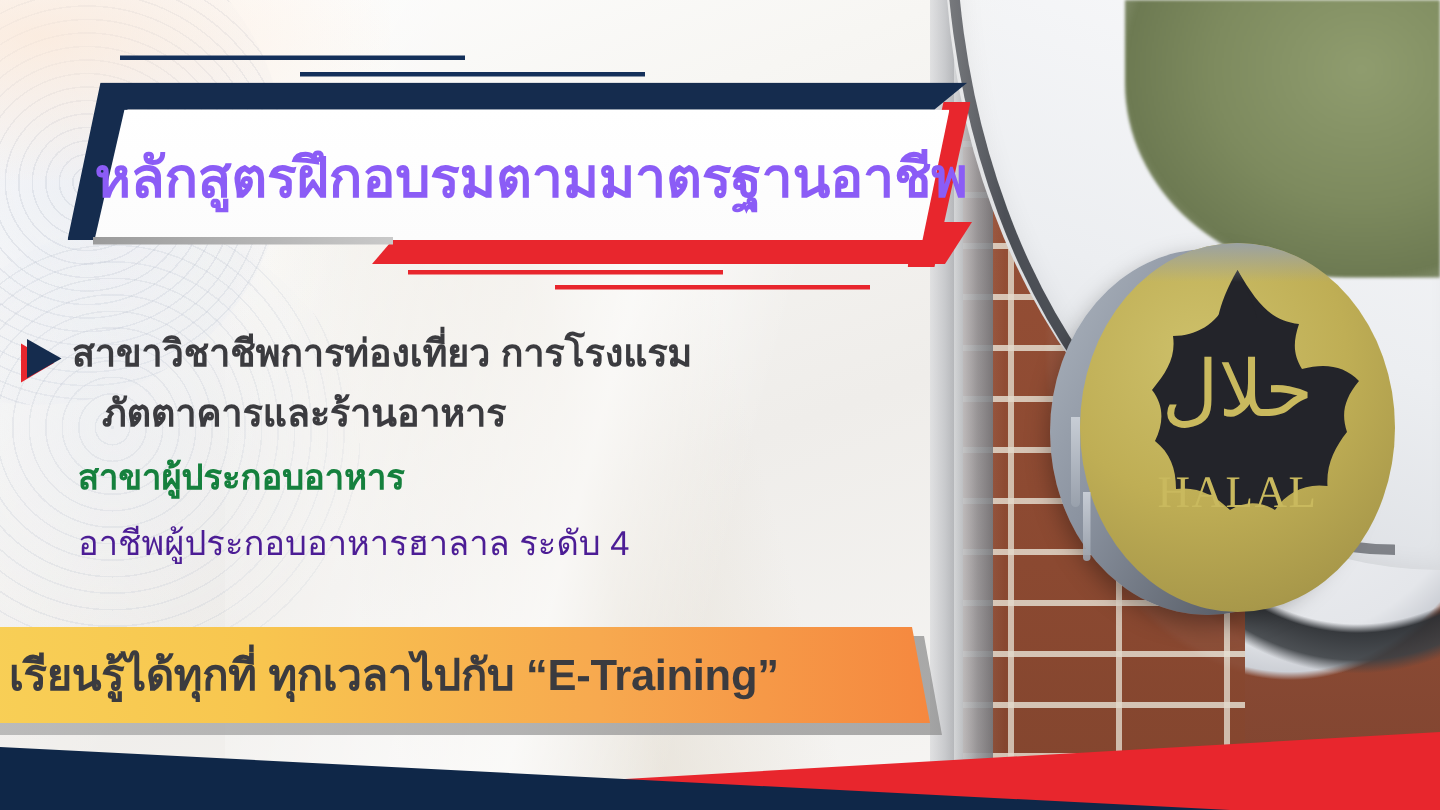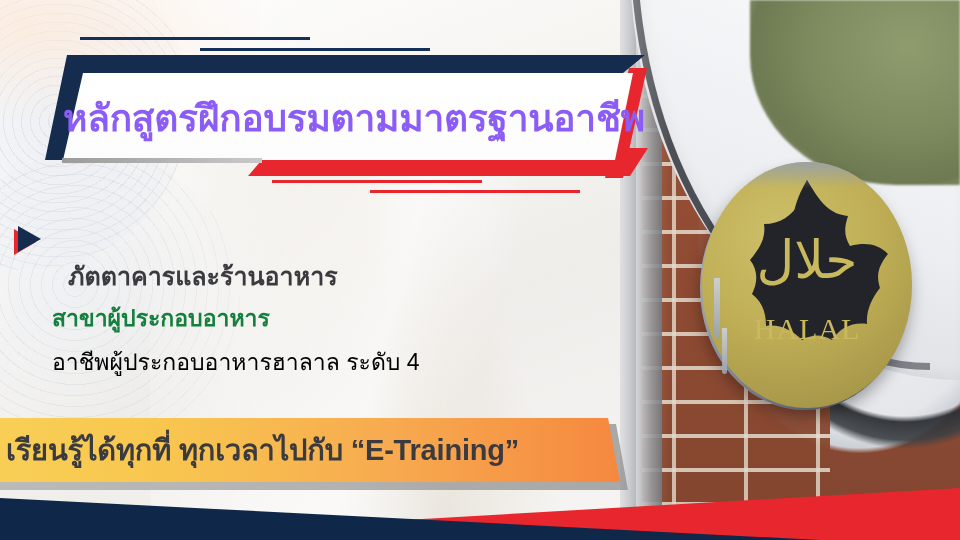--- a/index.html
+++ b/index.html
@@ -149,21 +149,21 @@
     border-left:22px solid #e8262d;
   }
   .tri-navy {
     position:absolute; left:4px; top:0; width:0; height:0;
     border-top:13px solid transparent; border-bottom:13px solid transparent;
     border-left:23px solid #152c4e;
   }
   .b-line1 { font-size:25px; font-weight:700; color:#3b3b3f; line-height:1.12; }
   .b-line2 { font-size:25px; font-weight:700; color:#3b3b3f; line-height:1.12; margin-left:54px; margin-top:2px; }
   .b-line3 { font-size:23px; font-weight:700; color:#15803d; margin-left:38px; margin-top:10px; }
-  .b-line4 { font-size:23px; font-weight:500; color:#000000; margin-left:38px; margin-top:8px; }
+  .b-line4 { font-size:23px; font-weight:500; color:#4c1d95; margin-left:38px; margin-top:8px; }
 
   
   .ob-shadow {
     position:absolute; left:-8px; top:424px; width:636px; height:66px;
     background:linear-gradient(90deg,#a9a9a9,#8f8f8f);
     clip-path:polygon(0 0, 624px 0, 636px 66px, 0 66px);
     opacity:.75;
   }
   .orange-banner {
     position:absolute; left:-8px; top:418px; width:628px; height:64px;
@@ -190,21 +190,21 @@
 
   
   .halal-wrap { position:absolute; left:700px; top:158px; width:224px; height:262px; }
   .halal-edge {
     position:absolute; left:0; top:8px; width:210px; height:244px;
     border-radius:50%;
     background:linear-gradient(120deg,#aeb6c0 0%,#8b93a0 35%,#5e646e 70%,#3b4049 100%);
     box-shadow:0 6px 16px rgba(0,0,0,.35);
   }
   .halal-face {
-    position:absolute; left:2px; top:4px; width:210px; height:246px;
+    position:absolute; left:20px; top:4px; width:210px; height:246px;
     border-radius:50%;
     background:radial-gradient(circle at 38% 30%, #cdc06a 0%, #bfae55 45%, #a8984a 80%, #8e8040 100%);
     overflow:hidden;
   }
   .halal-face::after {
     content:""; position:absolute; left:0; top:0; right:0; height:26px;
     background:linear-gradient(180deg, rgba(150,160,172,.9), rgba(150,160,172,0));
   }
   .halal-star { position:absolute; left:24px; top:18px; width:162px; height:210px; }
   .halal-word {
@@ -251,20 +251,21 @@
   <div class="red-line a"></div>
   <div class="red-line b"></div>
   <div class="title-text">หลักสูตรฝึกอบรมตามมาตรฐานอาชีพ</div>
 
   <div class="bullets">
     <div class="bullet-row">
       <div class="tri-wrap">
         <div class="tri-red"></div>
         <div class="tri-navy"></div>
       </div>
+      <div class="b-line1">สาขาวิชาชีพการท่องเที่ยว การโรงแรม</div>
     </div>
     <div class="b-line2">ภัตตาคารและร้านอาหาร</div>
     <div class="b-line3">สาขาผู้ประกอบอาหาร</div>
     <div class="b-line4">อาชีพผู้ประกอบอาหารฮาลาล ระดับ 4</div>
   </div>
 
   <div class="ob-shadow"></div>
   <div class="orange-banner">
     <div class="ob-text">เรียนรู้ได้ทุกที่ ทุกเวลาไปกับ “E-Training”</div>
   </div>

